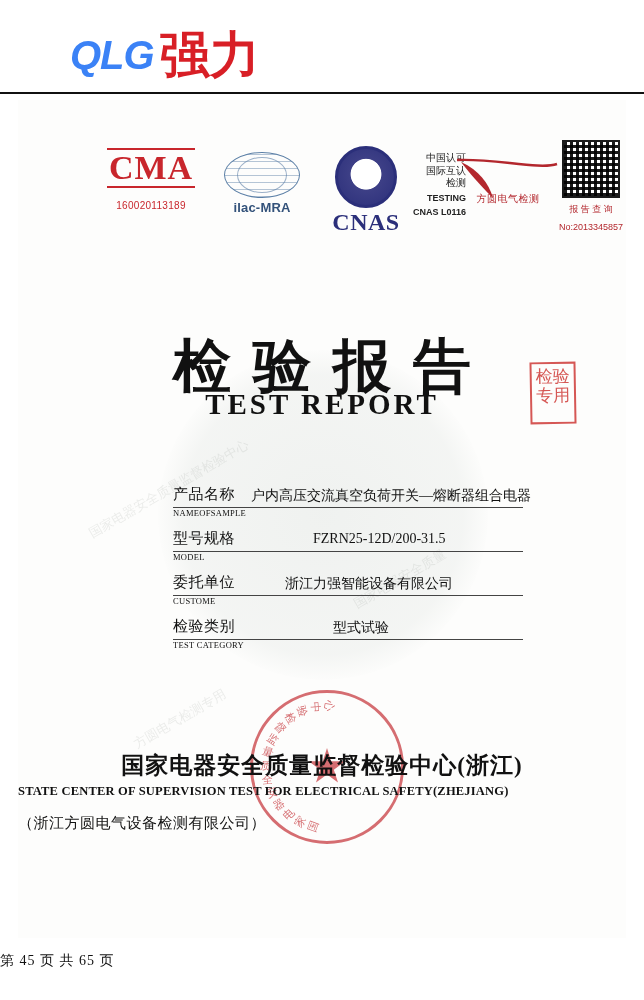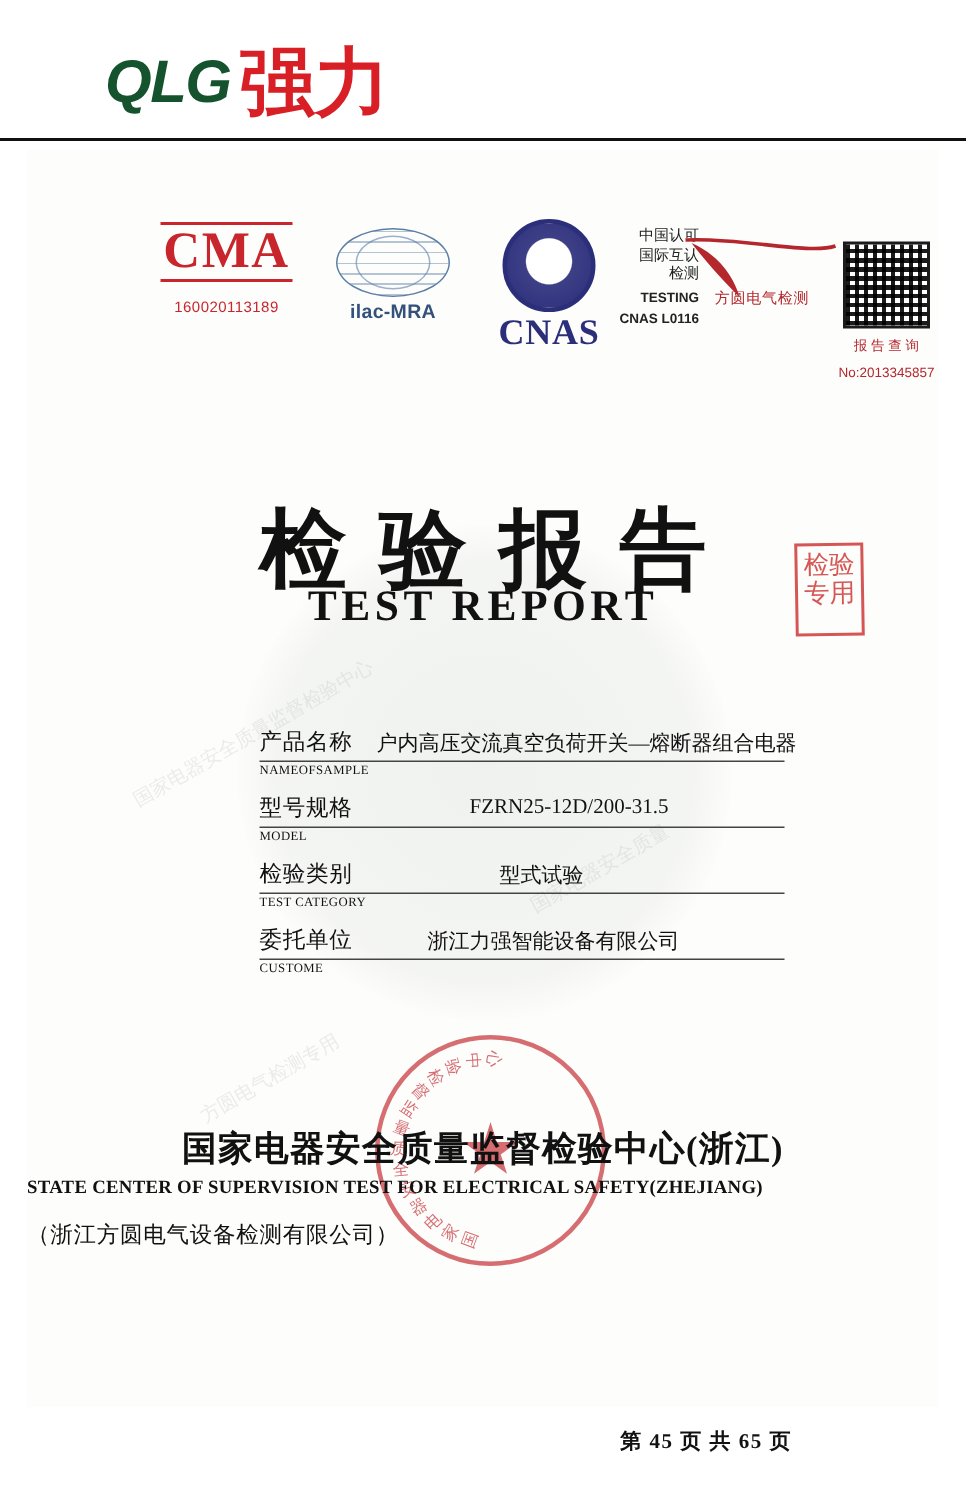--- a/index.html
+++ b/index.html
@@ -24,21 +24,21 @@
     display: flex;
     align-items: center;
     gap: 6px;
   }
   .brand-latin {
     font-family: "Liberation Sans", sans-serif;
     font-weight: bold;
     font-style: italic;
     font-size: 40px;
     letter-spacing: -1px;
-    color: #14532d;
+    color: #3b82f6;
     line-height: 1;
   }
   .brand-cn {
     font-family: "Liberation Sans", sans-serif;
     font-weight: bold;
     font-size: 50px;
     color: #d81f26;
     line-height: 1;
   }
   .header-rule {
@@ -183,21 +183,21 @@
   .fy-swoosh { height: 44px; }
   .fy-text {
     font-family: Liberation Sans, sans-serif;
     font-size: 10px;
     color: #b3272d;
     margin-top: -6px;
     letter-spacing: 0.5px;
   }
 
   
-  .qr { left: 476px; top: 21px; width: 78px; }
+  .qr { left: 476px; top: 0; width: 78px; }
   .qr-box {
     width: 54px; height: 54px;
     margin: 0 auto;
     background:
       repeating-linear-gradient(90deg, #1b1b1b 0 3px, #ffffff 3px 6px),
       repeating-linear-gradient(0deg, #1b1b1b 0 3px, #ffffff 3px 6px);
     background-blend-mode: multiply;
     border: 2px solid #1b1b1b;
   }
   .qr-cap {
@@ -371,23 +371,23 @@
     letter-spacing: 0.5px;
     color: #111;
   }
 
   
   .page-footer {
     position: absolute;
     top: 952px;
     left: 0;
     width: 528px;
-    text-align: right;
-    font-family: "Liberation Serif", serif;
-    font-weight: bold;
+    text-align: left;
+    font-family: "Liberation Serif", serif;
+    font-weight: normal;
     font-size: 14px;
     letter-spacing: 1px;
     color: #111;
   }
 </style>
 </head>
 <body>
 
 <div class="brand">
   <div class="brand-latin">QLG</div>
@@ -458,32 +458,32 @@
       <div class="fsub">NAMEOFSAMPLE</div>
     </div>
 
     <div class="field f2">
       <div class="flabel">型号规格</div>
       <div class="fvalue">FZRN25-12D/200-31.5</div>
       <div class="line"></div>
       <div class="fsub">MODEL</div>
     </div>
 
+    <div class="field f3">
+      <div class="flabel">委托单位</div>
+      <div class="fvalue">浙江力强智能设备有限公司</div>
+      <div class="line"></div>
+      <div class="fsub">CUSTOME</div>
+    </div>
+
     <div class="field f4">
       <div class="flabel">检验类别</div>
       <div class="fvalue">型式试验</div>
       <div class="line"></div>
       <div class="fsub">TEST CATEGORY</div>
-    </div>
-
-    <div class="field f3">
-      <div class="flabel">委托单位</div>
-      <div class="fvalue">浙江力强智能设备有限公司</div>
-      <div class="line"></div>
-      <div class="fsub">CUSTOME</div>
     </div>
 
   </div>
 
   <div class="seal">
     <div class="seal-text">
       <span style="transform:rotate(200deg) translate(0,-66px) rotate(90deg)">国</span>
       <span style="transform:rotate(213deg) translate(0,-66px) rotate(90deg)">家</span>
       <span style="transform:rotate(226deg) translate(0,-66px) rotate(90deg)">电</span>
       <span style="transform:rotate(239deg) translate(0,-66px) rotate(90deg)">器</span>

